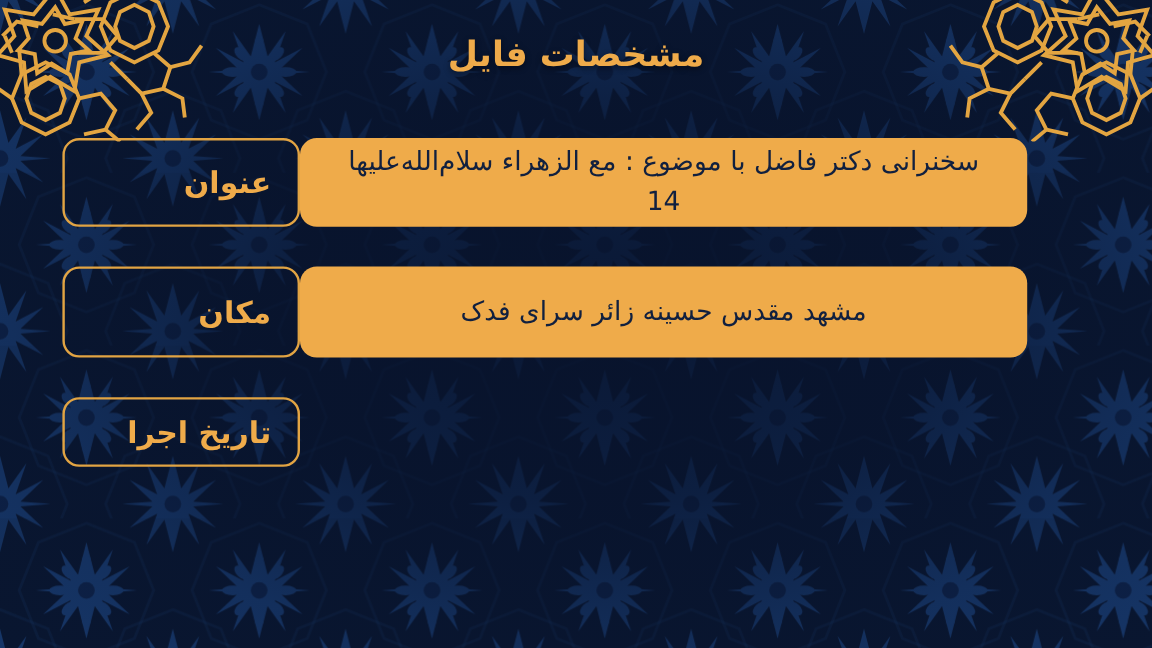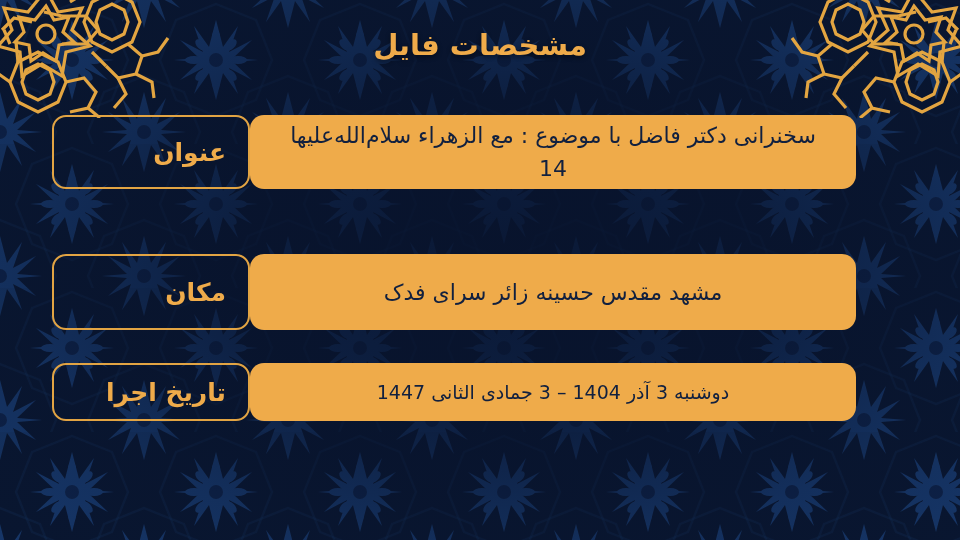--- a/index.html
+++ b/index.html
@@ -120,21 +120,21 @@
     align-items: center;
     justify-content: center;
     padding: 6px 26px;
     text-align: center;
     line-height: 1.5;
   }
 
   .row-title .label-box,
   .row-title .value-box { height: 74px; }
   .row-place .label-box,
-  .row-place .value-box { height: 76px; margin-top: 32px; }
+  .row-place .value-box { height: 76px; }
   .row-date  .label-box,
   .row-date  .value-box { height: 58px; }
 
   .row-date .value-box { font-size: 19px; }
 </style>
 </head>
 <body>
 
 <div id="slide">
 
@@ -259,17 +259,16 @@
       <div class="value-box">سخنرانی دکتر فاضل با موضوع : مع الزهراء سلام‌الله‌علیها 14</div>
     </div>
 
     <div class="row row-place">
       <div class="label-box">مکان</div>
       <div class="value-box">مشهد مقدس حسینه زائر سرای فدک</div>
     </div>
 
     <div class="row row-date">
       <div class="label-box">تاریخ اجرا</div>
-      <div class="value-box">دوشنبه 3 آذر 1404 – 3 جمادی الثانی 1447</div>
     </div>
 
   </div>
 </div>
 
 </body></html>

